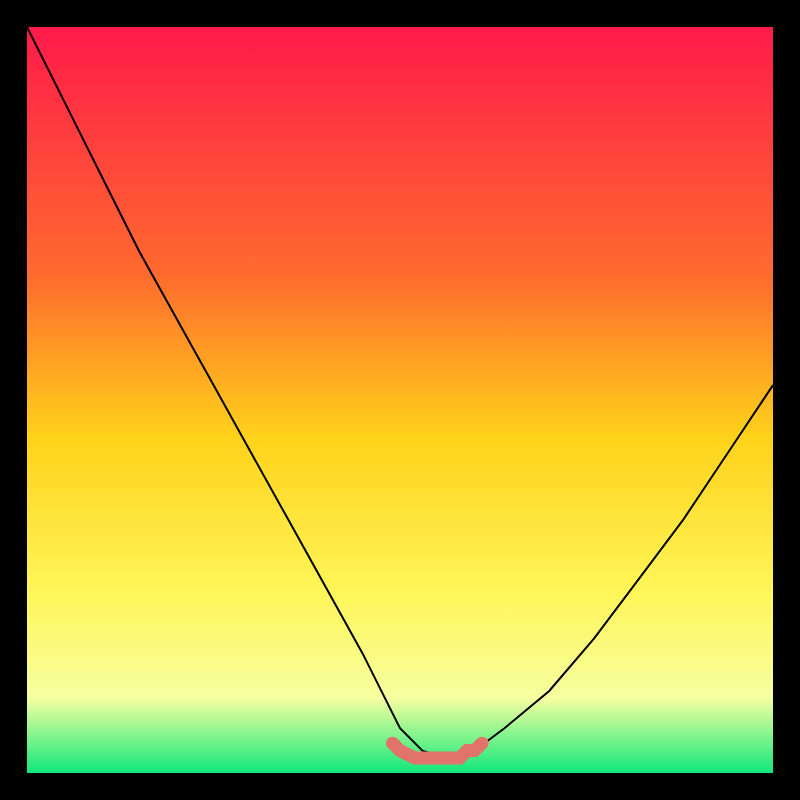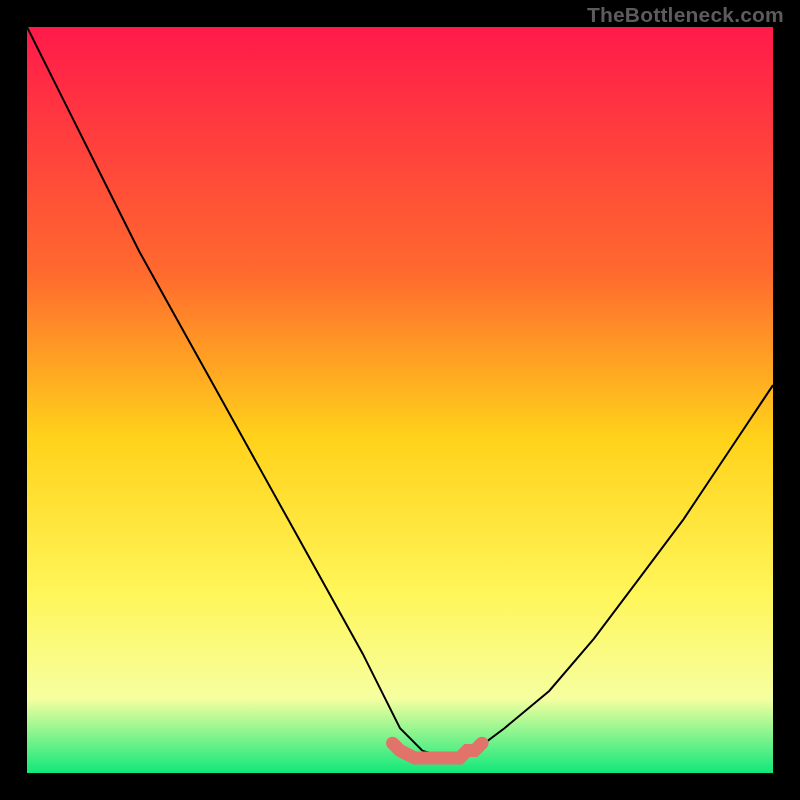--- a/index.html
+++ b/index.html
@@ -35,21 +35,20 @@
     width: 746px;   
     height: 746px;
     display: block;
   }
 </style>
 </head>
 <body>
 
 <div class="frame">
 
-  <div class="watermark">TheBottleneck.com</div>
 
   <svg class="plot" viewBox="0 0 100 100" preserveAspectRatio="none">
     <defs>
       <linearGradient id="bg-grad" x1="0" y1="0" x2="0" y2="1">
         <stop id="g0" offset="0%" stop-color="#ff1a4a"></stop>
         <stop id="g1" offset="33%" stop-color="#ff6a2e"></stop>
         <stop id="g2" offset="55%" stop-color="#ffd21a"></stop>
         <stop id="g3" offset="76%" stop-color="#fff65a"></stop>
         <stop id="g4" offset="90%" stop-color="#f6ffa0"></stop>
         <stop id="g5" offset="100%" stop-color="#10e87a"></stop>

